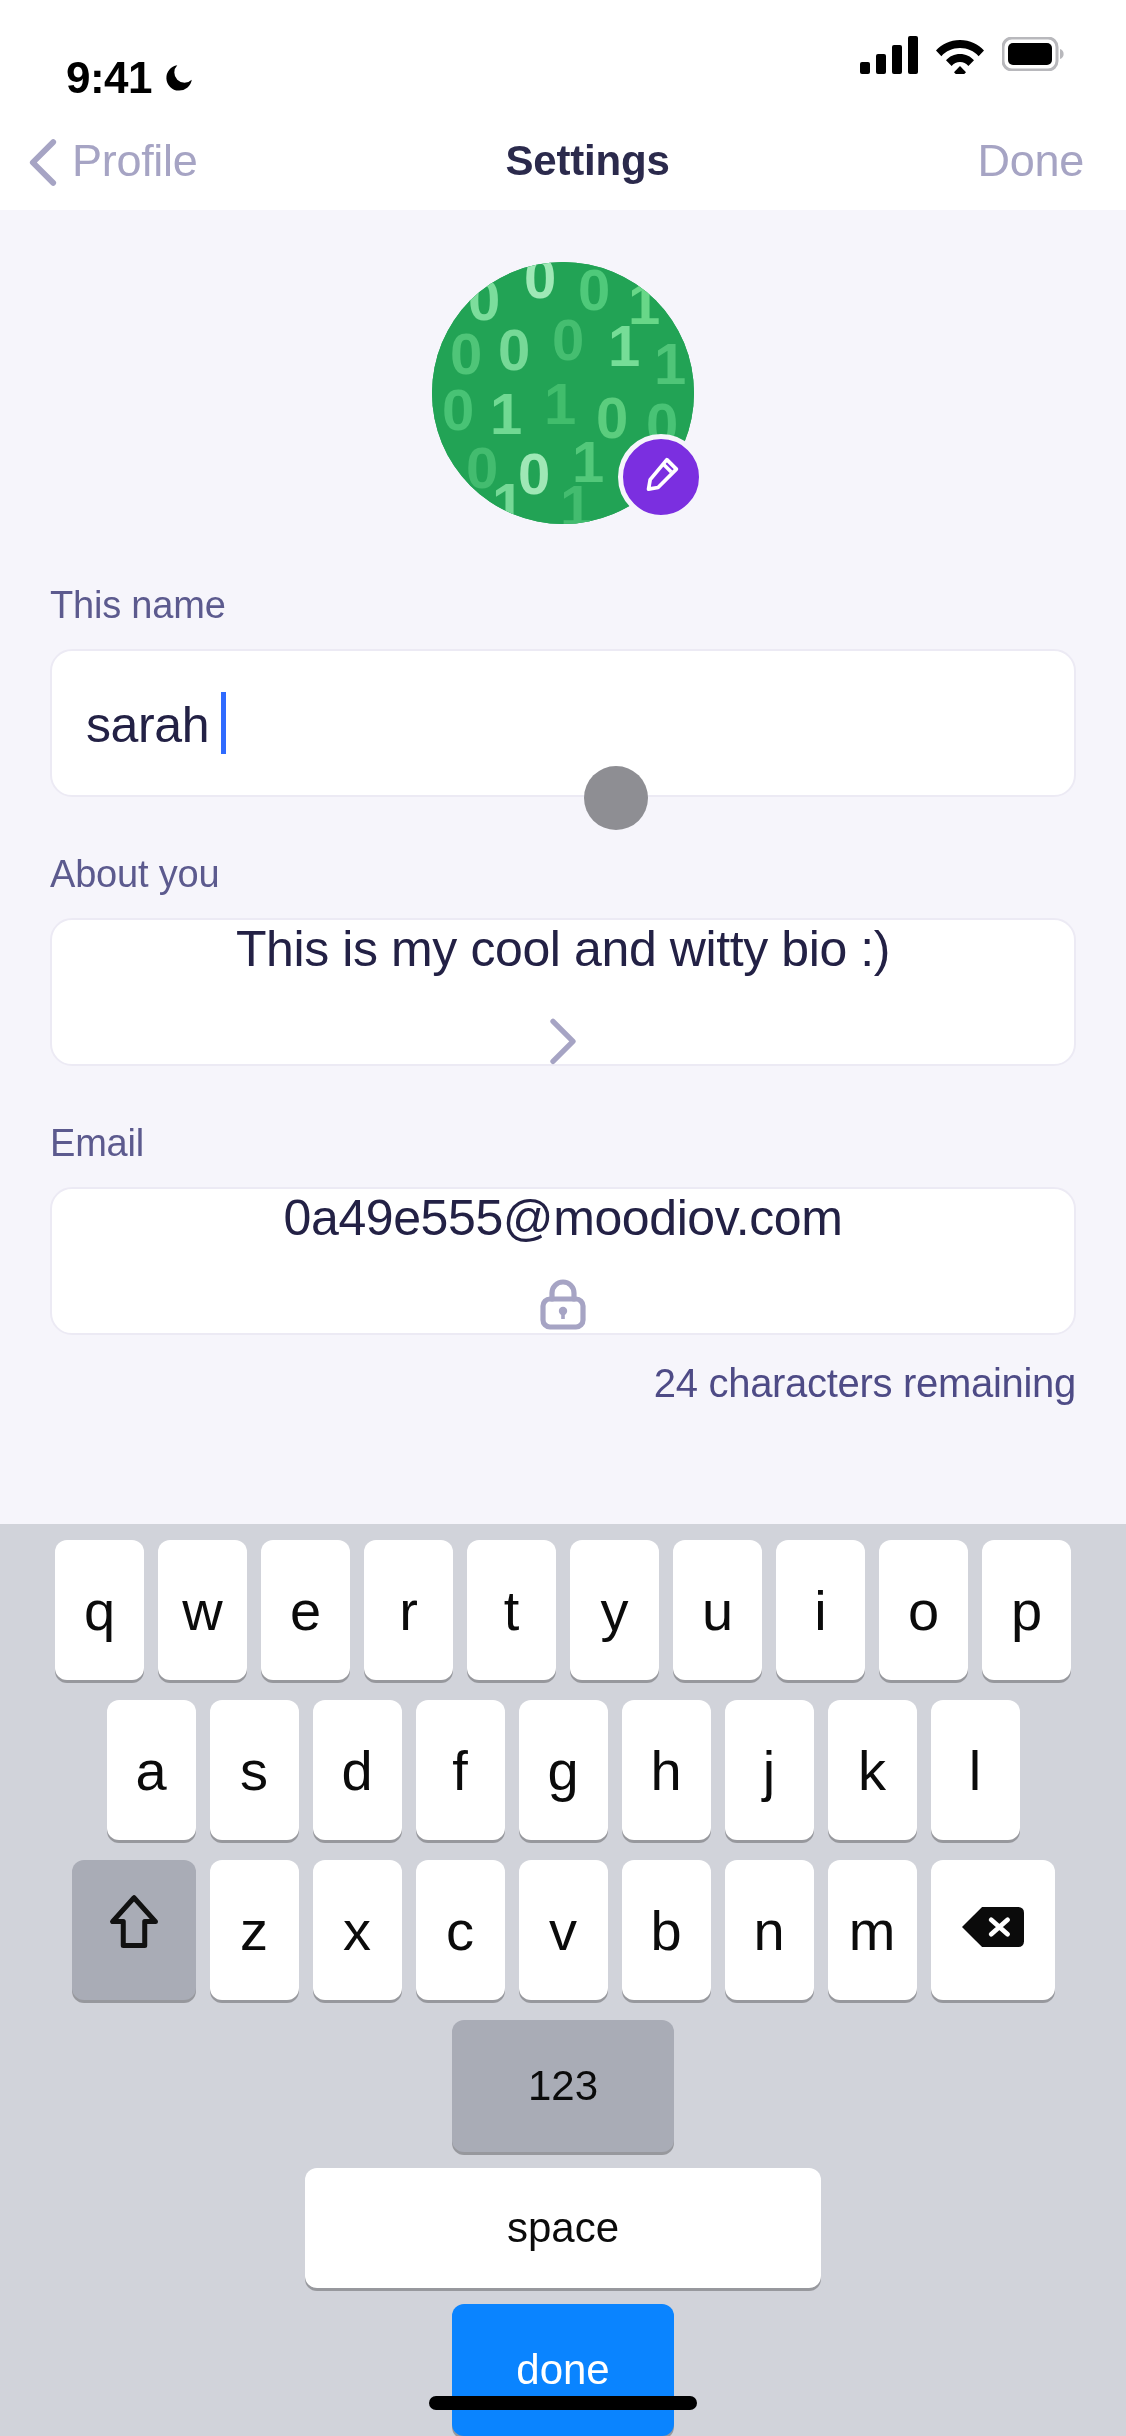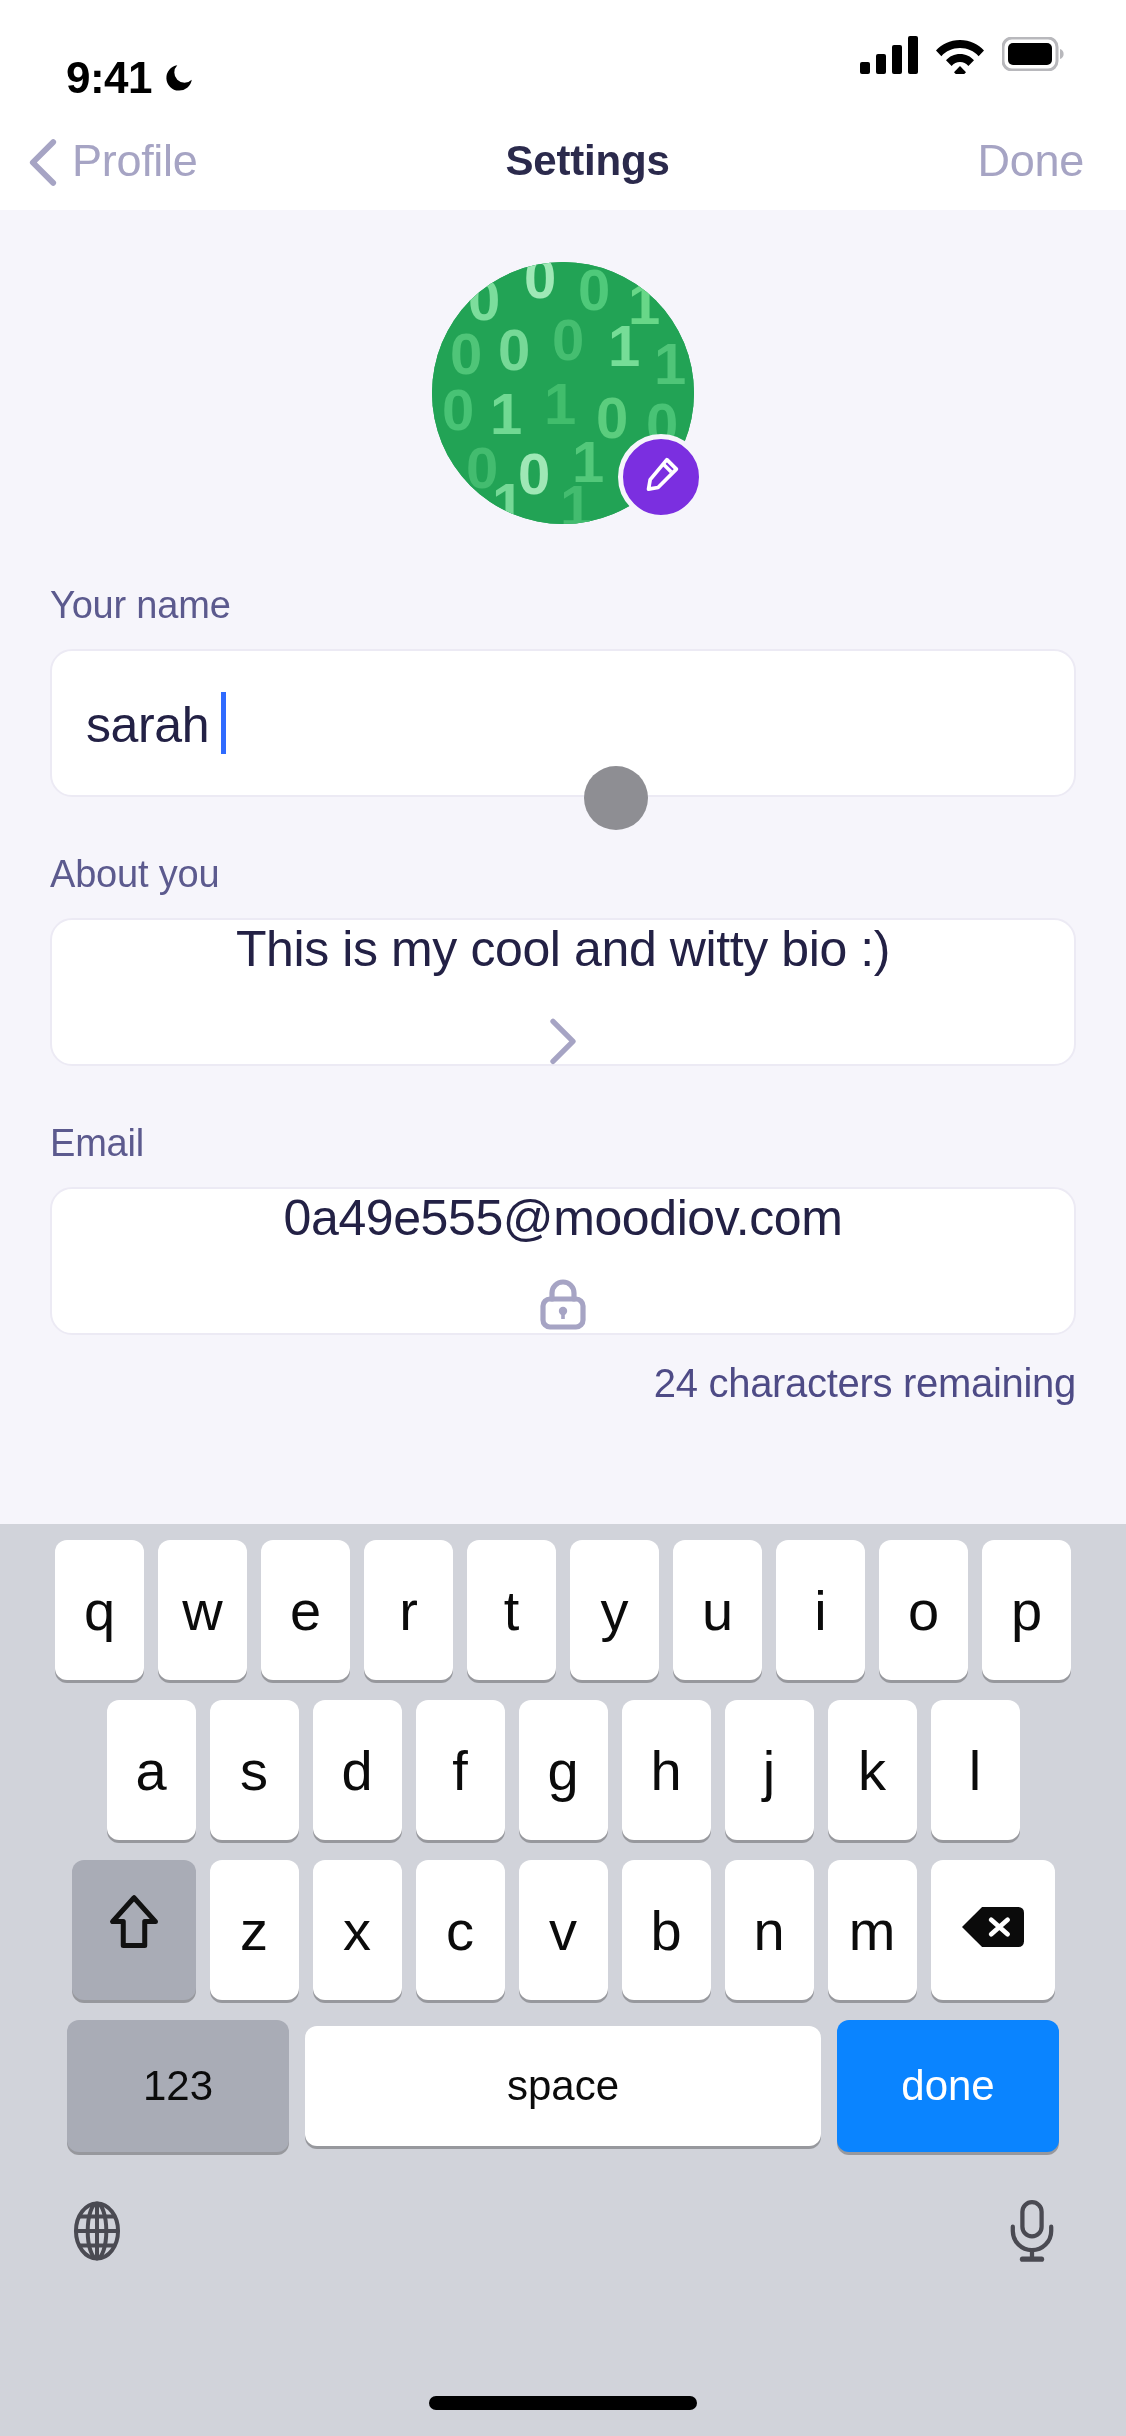--- a/index.html
+++ b/index.html
@@ -115,21 +115,21 @@
     display: flex; align-items: center; justify-content: center;
     font-size: 56px; color: #0B0B0B; cursor: pointer;
     font-weight: 400;
   }
   .key.mod {
     background: #A9ACB6; width: 124px;
   }
   .key.del { width: 124px; }
   .key.del svg { width: 62px; height: 46px; }
   .key.mod svg { width: 58px; height: 62px; }
-  .kbd-row.r4 { padding: 0 14px; gap: 16px; margin-bottom: 12px; }
+  .kbd-row.r4 { padding: 0 14px; gap: 16px; margin-bottom: 12px; flex-direction: column; }
   .key.num { background: #A9ACB6; width: 222px; height: 132px; font-size: 42px; }
   .key.space { width: 516px; height: 120px; font-size: 42px; }
   .key.done { background: #0A84FF; color: #FFFFFF; width: 222px; height: 132px; font-size: 42px; }
   .kbd-bottom {
     display: flex; align-items: center; justify-content: space-between;
     padding: 18px 66px 0 66px; height: 120px;
   }
   .kbd-bottom svg { cursor: pointer; }
   .home-indicator {
     position: absolute; left: 50%; transform: translateX(-50%);
@@ -226,21 +226,21 @@
             <path d="M15.2 3.6l5.2 5.2-10 10-5.2.9.9-5.2 9.1-10.9z" fill="none" stroke="#fff" stroke-width="2" stroke-linejoin="round"></path>
             <path d="M13.6 6.4l4 4" fill="none" stroke="#fff" stroke-width="2"></path>
           </svg>
         </span>
       </div>
     </div>
 
     <div class="form">
 
       <div class="field-group">
-        <div class="field-label">Your name</div>
+        <div class="field-label">This name</div>
         <div class="field-box">
           <span class="field-text">
             <span>sarah</span>
             <span class="caret"></span>
           </span>
         </div>
       </div>
 
       <div class="field-group">
         <div class="field-label">About you</div>

